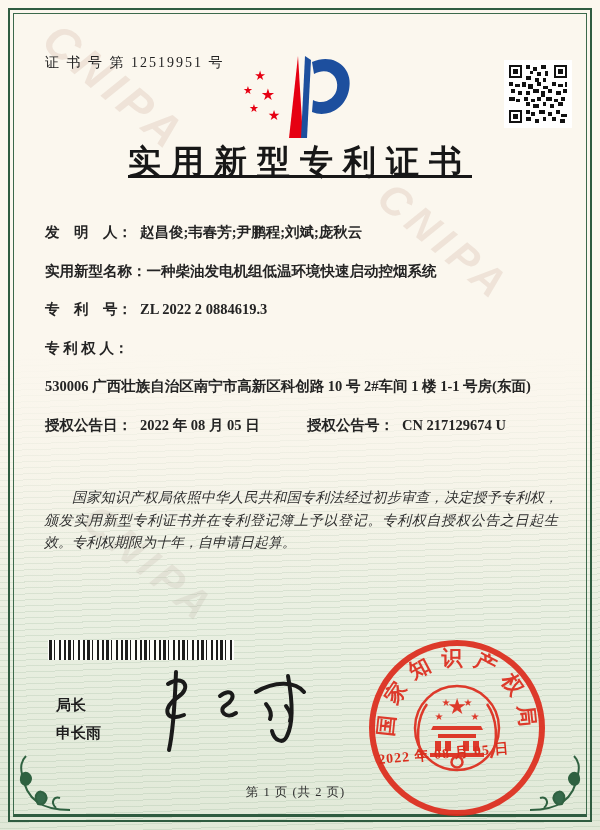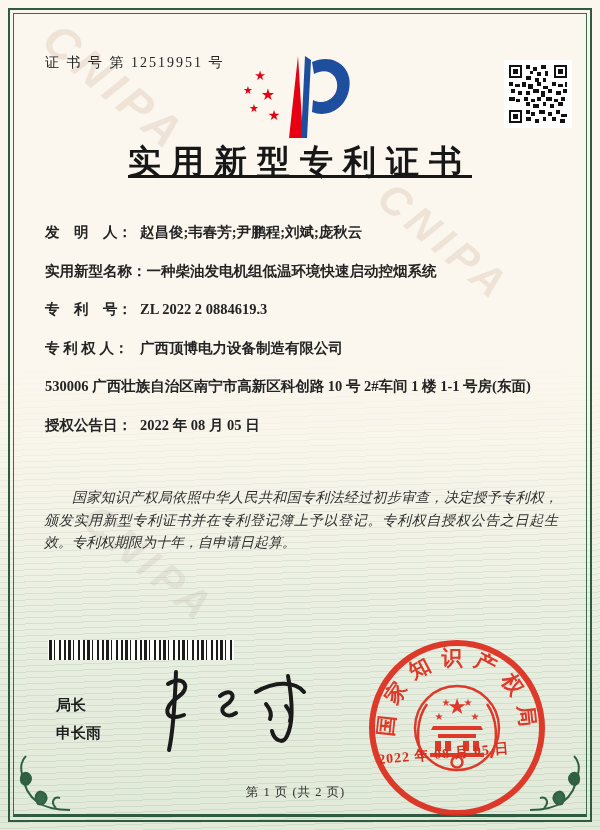--- a/index.html
+++ b/index.html
@@ -176,29 +176,32 @@
     <div class="frow">
       <span class="flabel">实用新型名称：</span>
       <span class="fvalue">一种柴油发电机组低温环境快速启动控烟系统</span>
     </div>
     <div class="frow">
       <span class="flabel">专　利　号：</span>
       <span class="fvalue">ZL 2022 2 0884619.3</span>
     </div>
     <div class="frow">
       <span class="flabel">专 利 权 人：</span>
-      <span class="fvalue">广西顶博电力设备制造有限公司</span>
     </div>
     <div class="frow">
       <span class="fvalue">530006 广西壮族自治区南宁市高新区科创路 10 号 2#车间 1 楼 1-1 号房(东面)</span>
     </div>
     <div class="frow grant">
       <span class="pair first">
         <span class="flabel">授权公告日：</span>
         <span class="fvalue">2022 年 08 月 05 日</span>
+      </span>
+      <span class="pair">
+        <span class="flabel">授权公告号：</span>
+        <span class="fvalue">CN 217129674 U</span>
       </span>
     </div>
   </div>
 
   <div class="body-text">
     <p>国家知识产权局依照中华人民共和国专利法经过初步审查，决定授予专利权，颁发实用新型专利证书并在专利登记簿上予以登记。专利权自授权公告之日起生效。专利权期限为十年，自申请日起算。</p>
   </div>
 
   <div class="barcode"></div>
 

